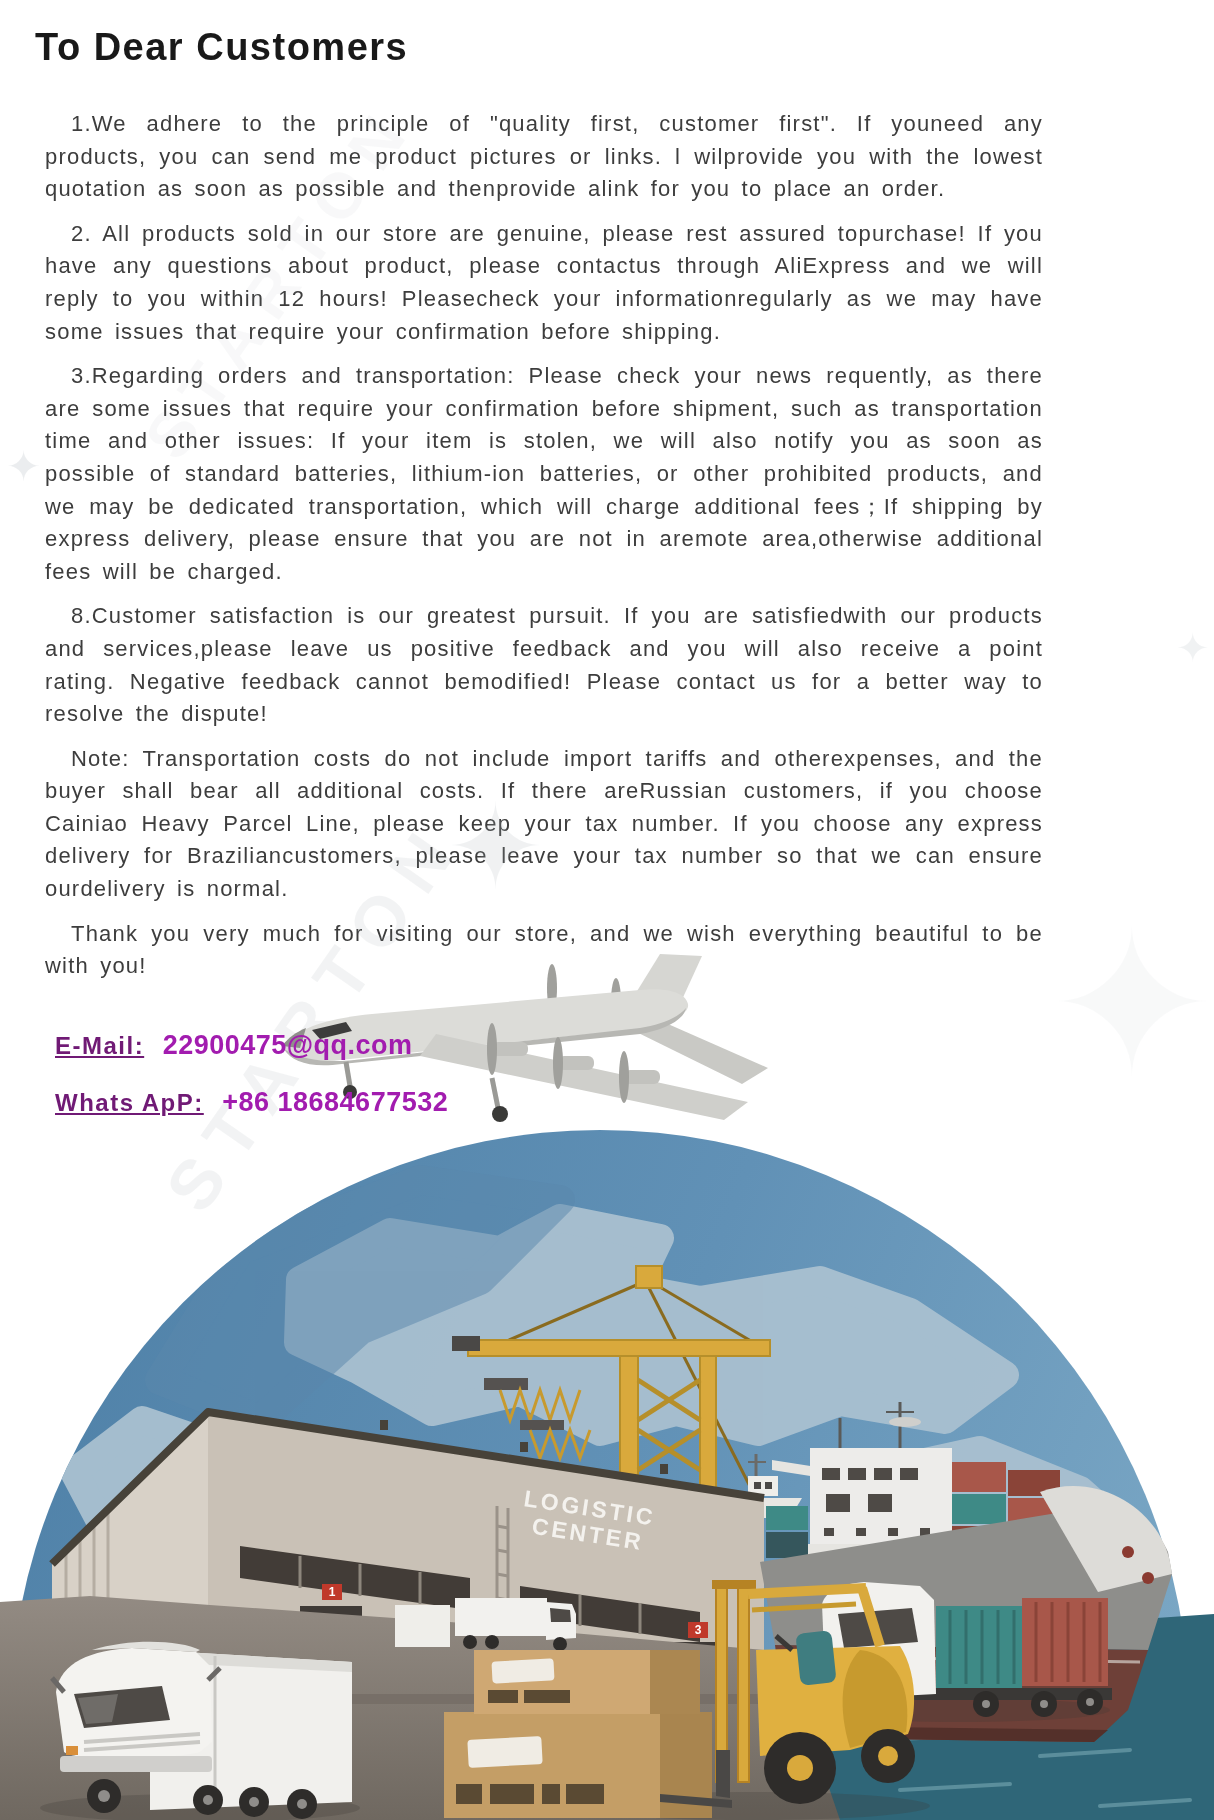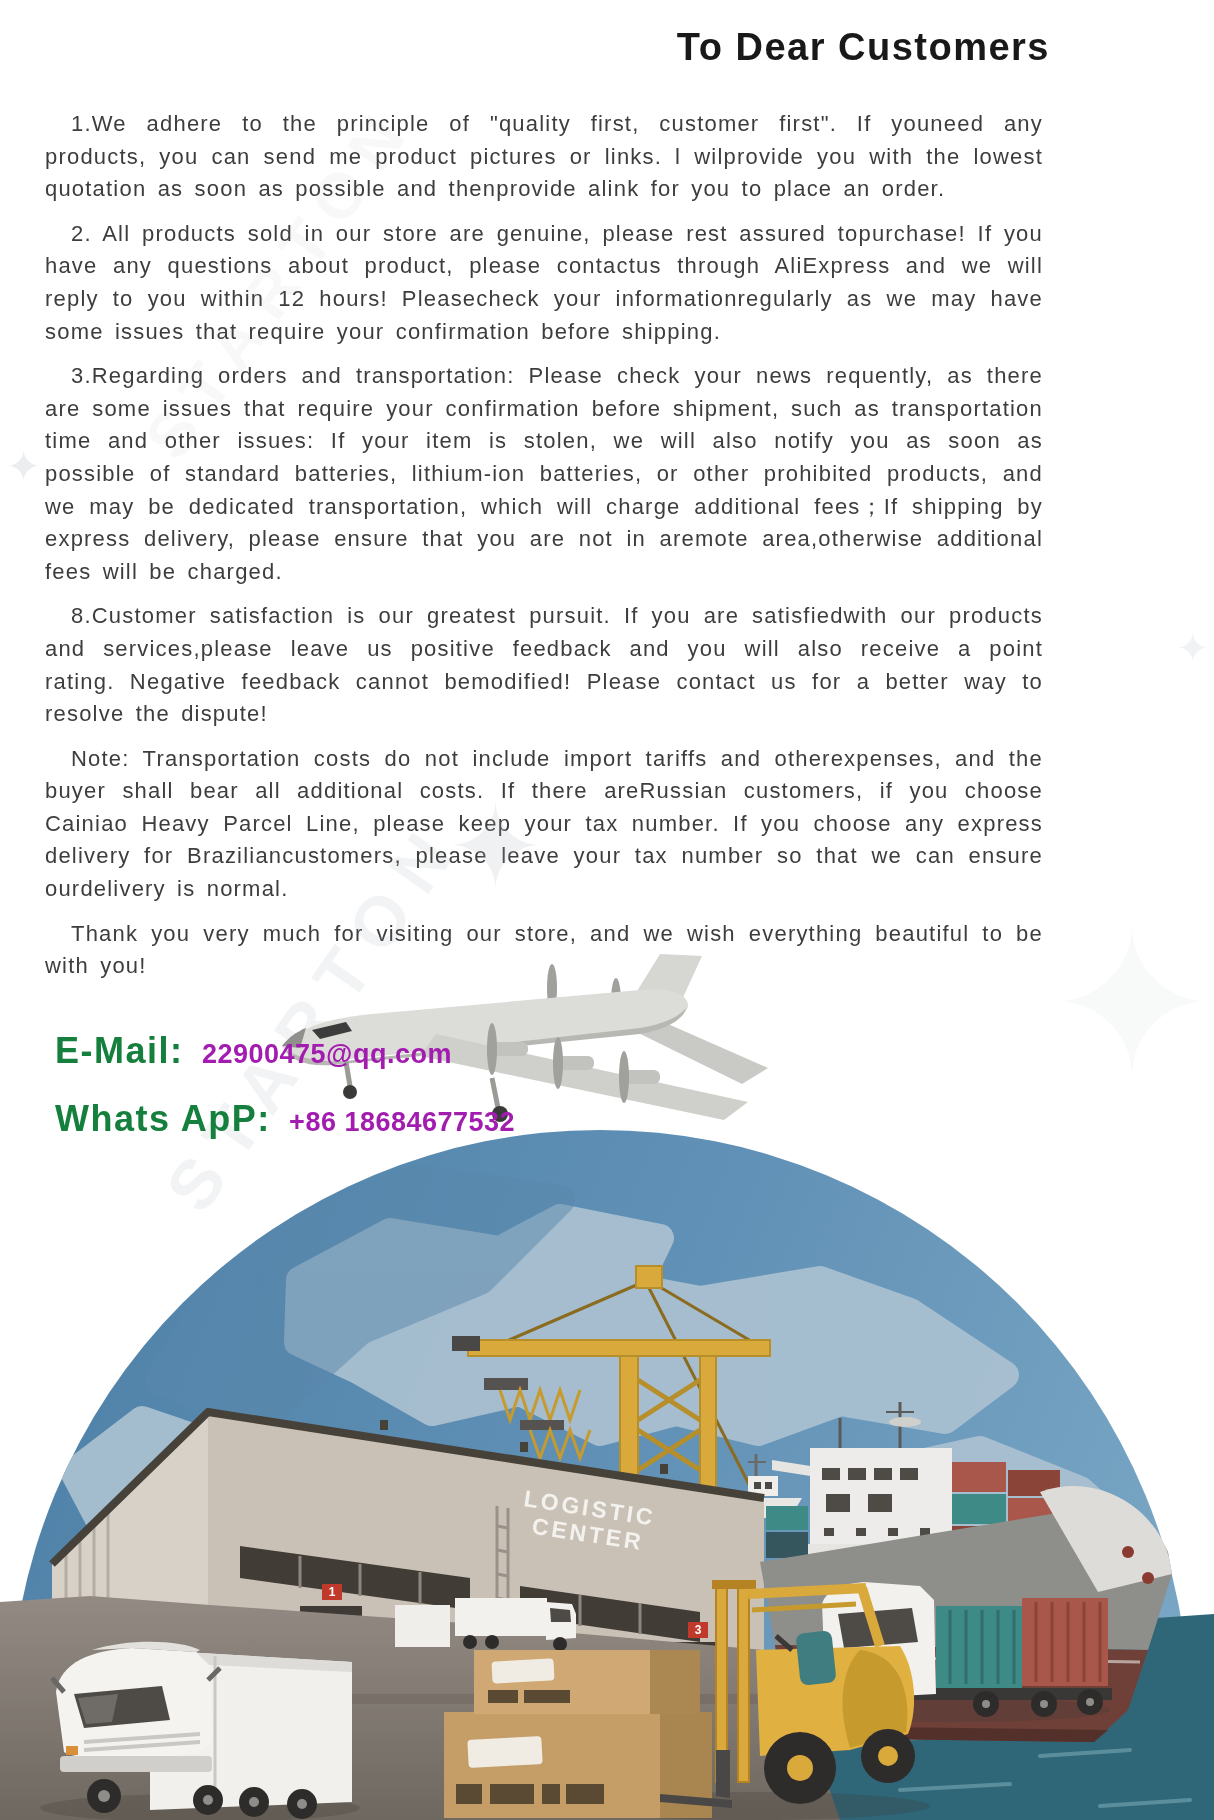--- a/index.html
+++ b/index.html
@@ -1,26 +1,26 @@
 <!DOCTYPE html>
 <html><head>
 <meta charset="utf-8">
 <style>
   html,body{margin:0;padding:0;background:#ffffff;}
   .page{position:relative;width:1214px;height:1820px;background:#ffffff;overflow:hidden;
         font-family:"Liberation Sans",sans-serif;color:#3b3b3b;}
-  .title{position:absolute;top:26px;left:28px;width:1022px;margin:0;text-align:right;
+  .title{position:absolute;top:26px;left:35px;width:1022px;margin:0;text-align:left;
          font-size:38px;font-weight:700;color:#191919;letter-spacing:1.5px;}
   .body-text{position:absolute;top:96px;left:33px;width:1022px;
              font-size:22px;line-height:32.6px;letter-spacing:1.2px;word-spacing:4px;
              text-align:justify;color:#3d3d3d;}
   .body-text p{margin:12px;text-indent:26px;}
   .contact{position:absolute;left:55px;top:1030px;z-index:5;}
   .contact-row{margin-bottom:26px;white-space:nowrap;}
-  .c-label{font-size:36px;font-weight:700;color:#15803d;letter-spacing:1.5px;}
+  .c-label{font-size:24px;font-weight:700;color:#701a75;letter-spacing:1.5px;text-decoration:underline;}
   .c-value{font-size:27px;font-weight:700;color:#a21caf;letter-spacing:0.5px;margin-left:14px;}
   .wm{position:absolute;font-weight:700;color:#8b959c;pointer-events:none;z-index:1;}
   .wm-text1{top:430px;left:130px;font-size:64px;letter-spacing:16px;opacity:.055;transform:rotate(-55deg);transform-origin:left top;}
   .wm-text2{top:1180px;left:150px;font-size:70px;letter-spacing:18px;opacity:.10;transform:rotate(-55deg);transform-origin:left top;}
   .sparkle{position:absolute;color:#a9b2b8;line-height:1;}
   .sp1{top:446px;left:6px;font-size:42px;opacity:.22;}
   .sp2{top:628px;left:1176px;font-size:40px;opacity:.16;}
   .sp3{top:788px;left:446px;font-size:118px;opacity:.17;}
   .sp4{top:905px;left:1048px;font-size:200px;opacity:.07;}
   .illus{position:absolute;left:0;top:950px;z-index:2;}

